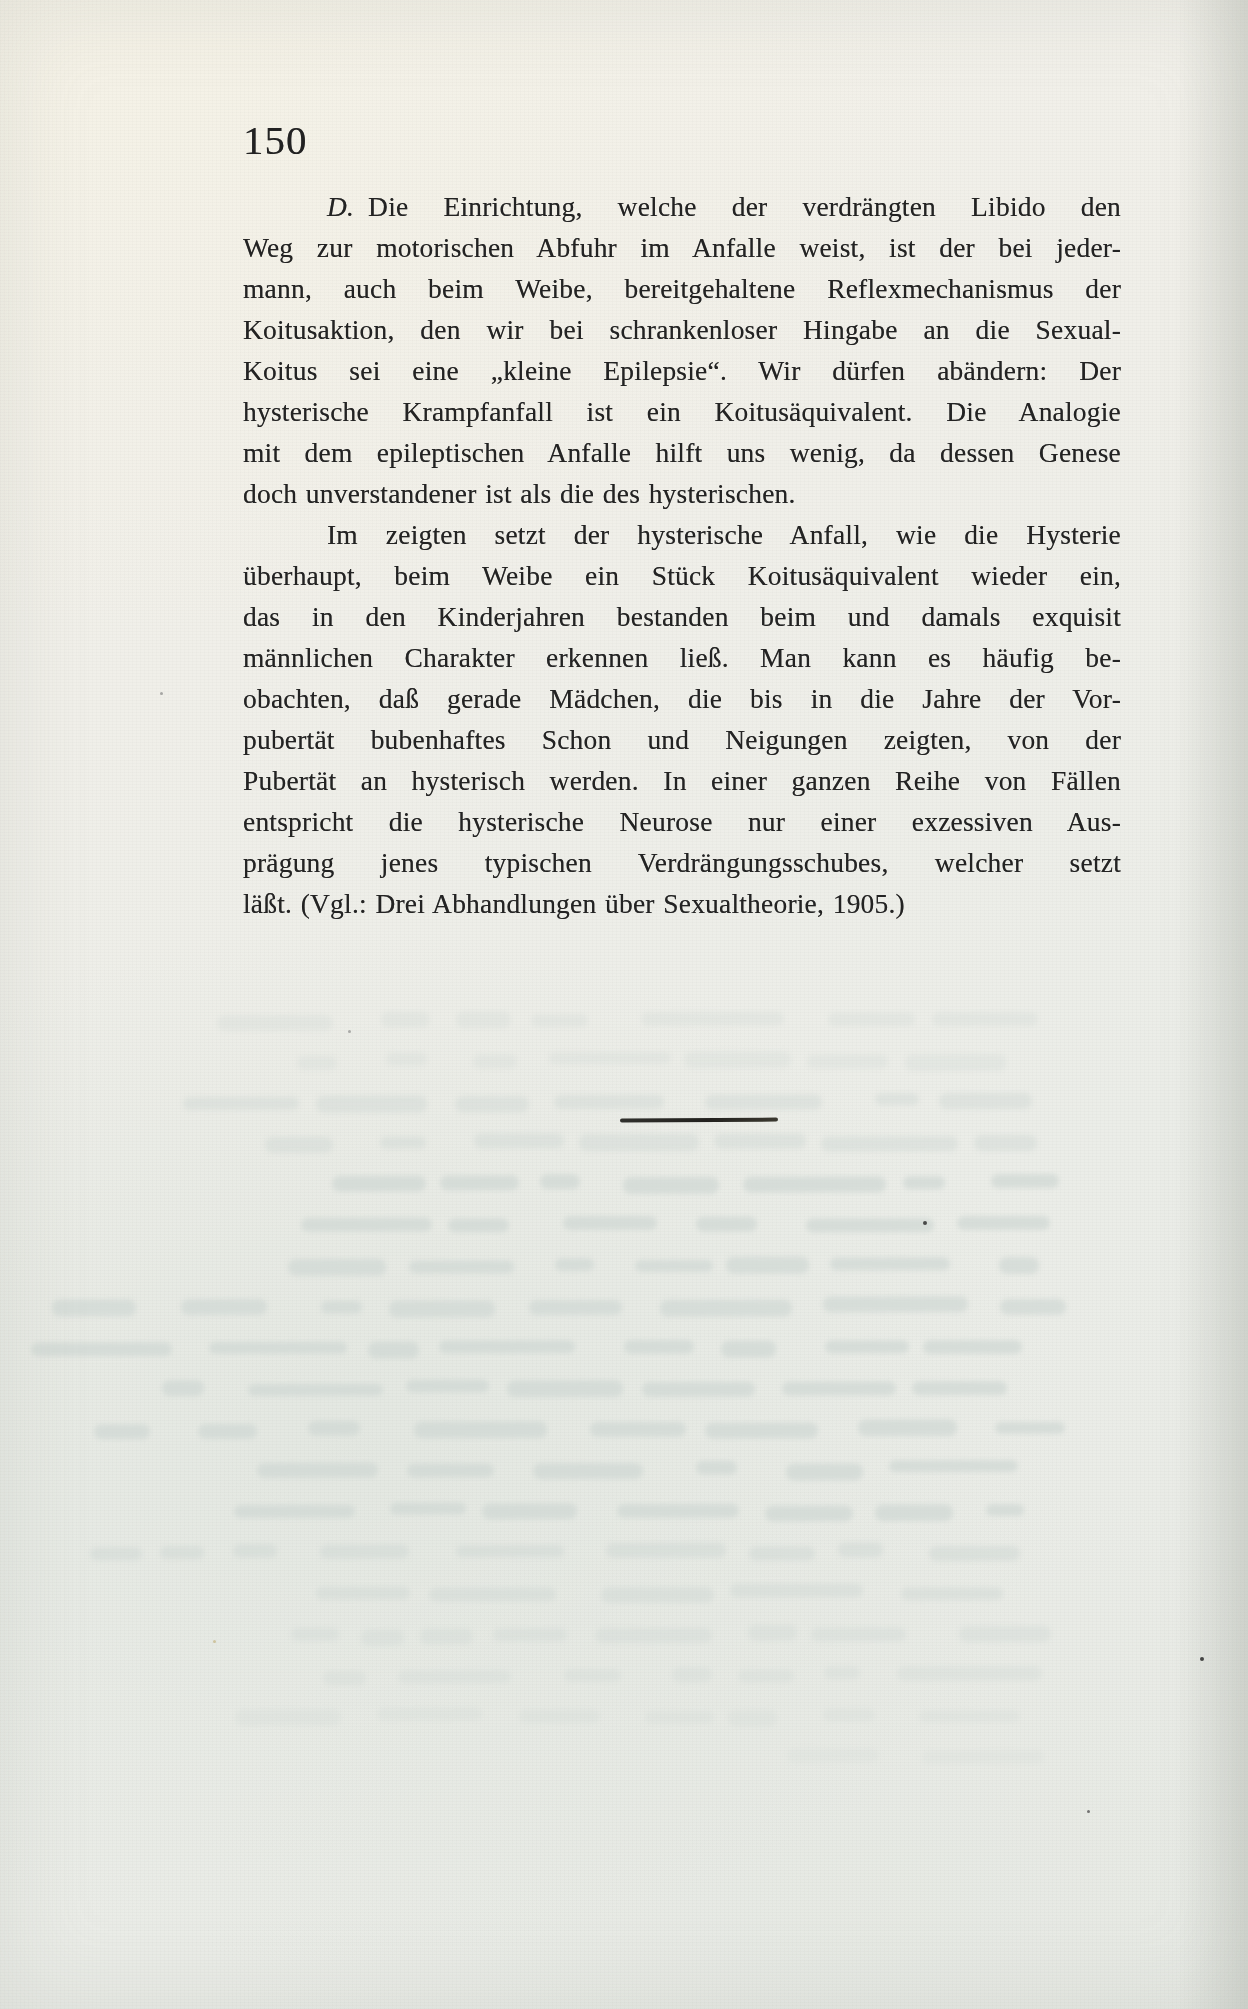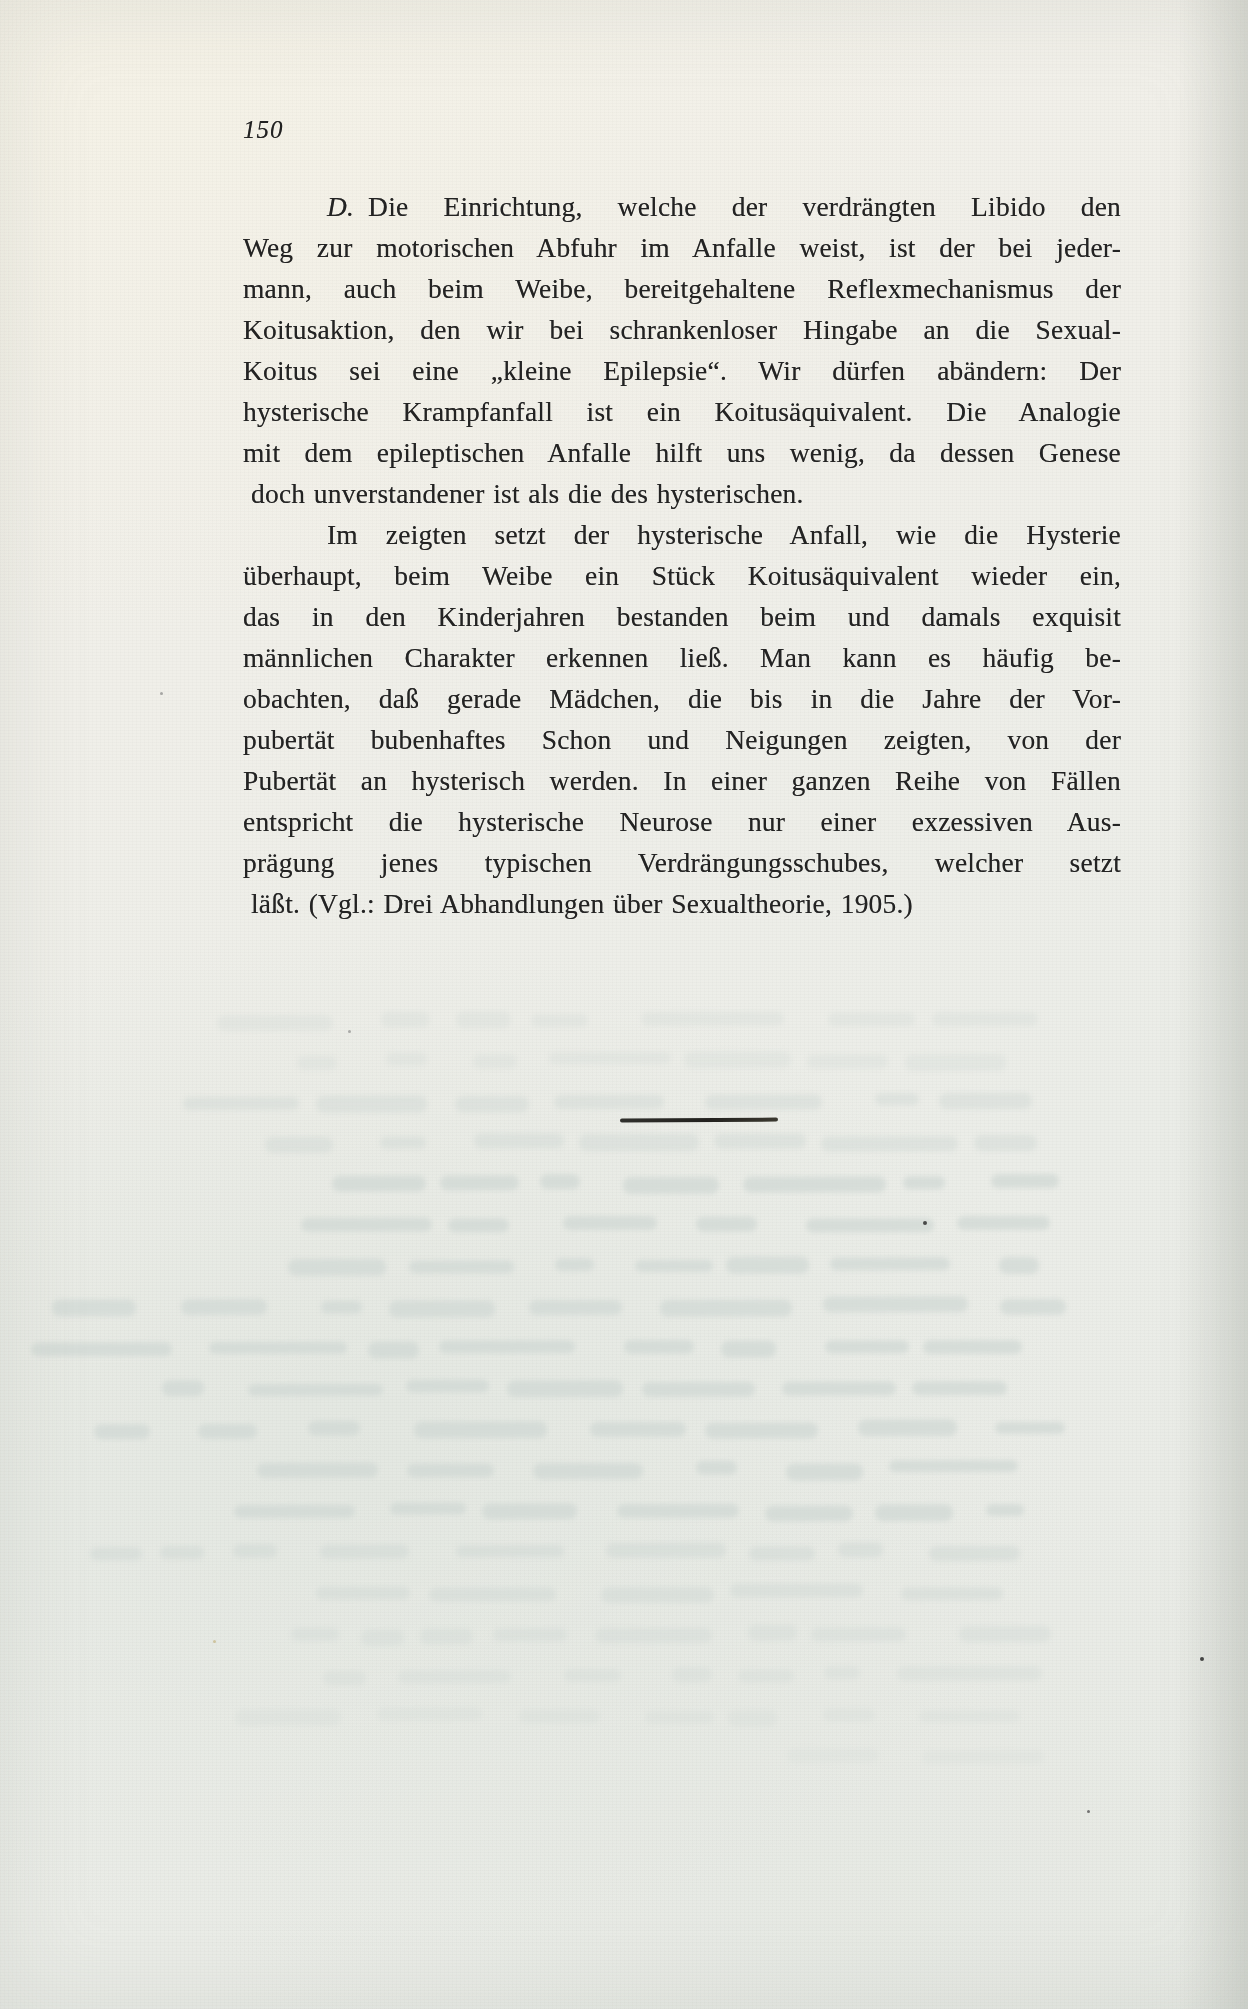--- a/index.html
+++ b/index.html
@@ -34,25 +34,24 @@
 
   .vignette {
     position: absolute; inset: 0; pointer-events: none;
     box-shadow: inset 0 0 90px rgba(150,155,145,0.18);
   }
 
   .page-number {
     position: absolute;
     left: 243px;
     top: 116px;
-    font-size: 25px;
+    font-size: 41px;
     letter-spacing: 1px;
     color: #222;
     text-shadow: 0 0 0.6px rgba(25,25,25,0.55);
-    font-style: italic;
   }
 
   .text-block {
     position: absolute;
     left: 243px;
     top: 186px;
     width: 878px;
     font-size: 27.5px;
     line-height: 41px;
     letter-spacing: 0.2px;
@@ -61,21 +60,21 @@
     text-shadow: 0 0 0.6px rgba(25,25,25,0.5);
   }
 
   .text-line {
     text-align: justify;
     text-align-last: justify;
     height: 41px;
     white-space: normal;
   }
   .text-line.indent { padding-left: 84px; }
-  .text-line.par-end { text-align-last: left; margin-left: 8px; }
+  .text-line.par-end { text-align-last: left; }
   .lead-italic { font-style: italic; }
 
   .divider-rule {
     position: absolute;
     left: 620px;
     top: 1118px;
     width: 158px;
     height: 4px;
     background: linear-gradient(90deg, #30302c, #22211e 55%, #3a382f);
     border-radius: 2px;

